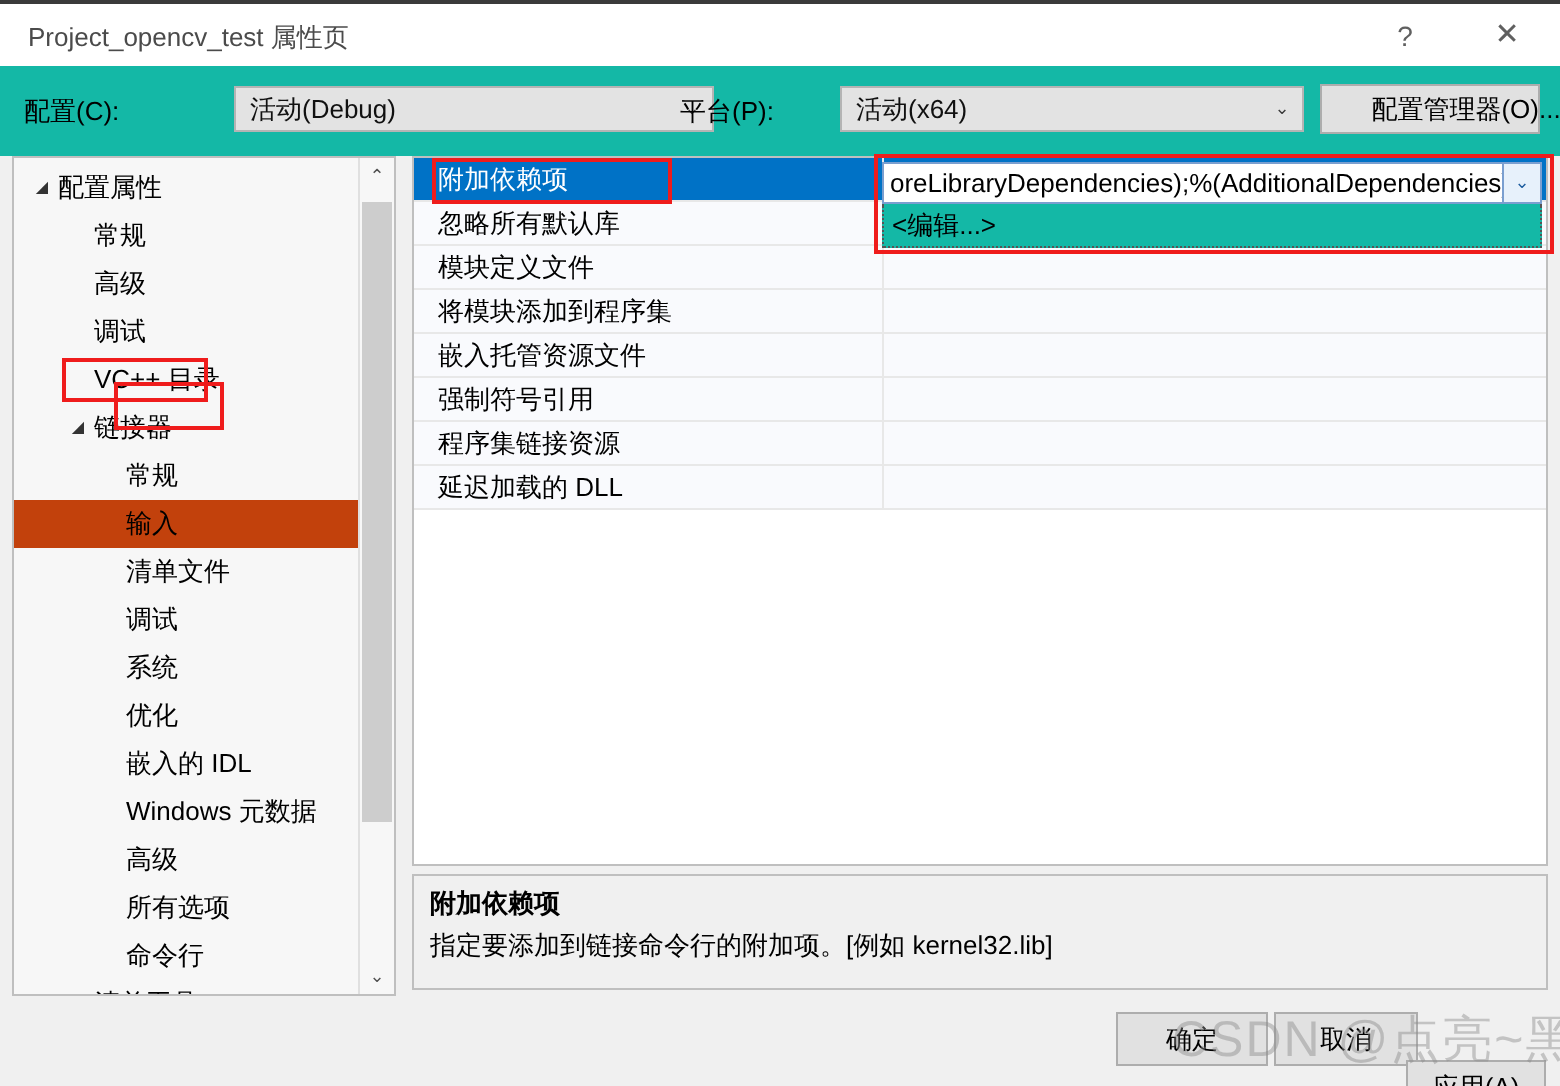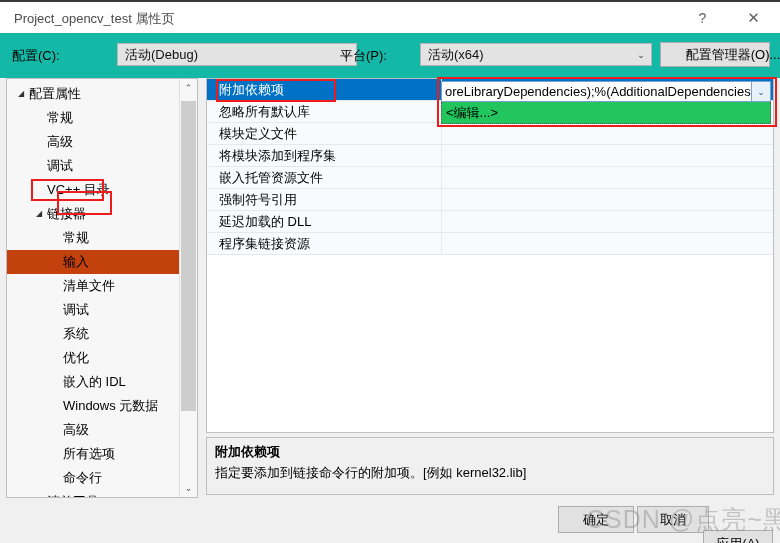--- a/index.html
+++ b/index.html
@@ -253,21 +253,21 @@
     align-items: center;
     justify-content: center;
     font-size: 9px;
     color: #1c5c9e;
     cursor: default;
   }
   #value-dropdown {
     position: absolute;
     left: 441px; top: 102px;
     width: 330px; height: 22px;
-    background: #22c55e;
+    background: #14b8a6;
     border: 1px dotted #555555;
     border-top: none;
     box-sizing: border-box;
     z-index: 8;
     cursor: default;
   }
   #value-dropdown-item {
     position: absolute;
     left: 4px; top: 2px;
     font-size: 13px;
@@ -430,26 +430,26 @@
           <span class="pname">嵌入托管资源文件</span>
           <span class="pdiv"></span>
           <span class="pvalue"></span>
         </div>
         <div class="prow">
           <span class="pname">强制符号引用</span>
           <span class="pdiv"></span>
           <span class="pvalue"></span>
         </div>
         <div class="prow">
+          <span class="pname">程序集链接资源</span>
+          <span class="pdiv"></span>
+          <span class="pvalue"></span>
+        </div>
+        <div class="prow">
           <span class="pname">延迟加载的 DLL</span>
-          <span class="pdiv"></span>
-          <span class="pvalue"></span>
-        </div>
-        <div class="prow">
-          <span class="pname">程序集链接资源</span>
           <span class="pdiv"></span>
           <span class="pvalue"></span>
         </div>
       </div>
     <div id="grid-blank"></div>
   </div>
 
   <div id="value-editor">
     <div id="value-editor-text">oreLibraryDependencies);%(AdditionalDependencies)</div>
     <div id="value-editor-arrow">⌄</div>

